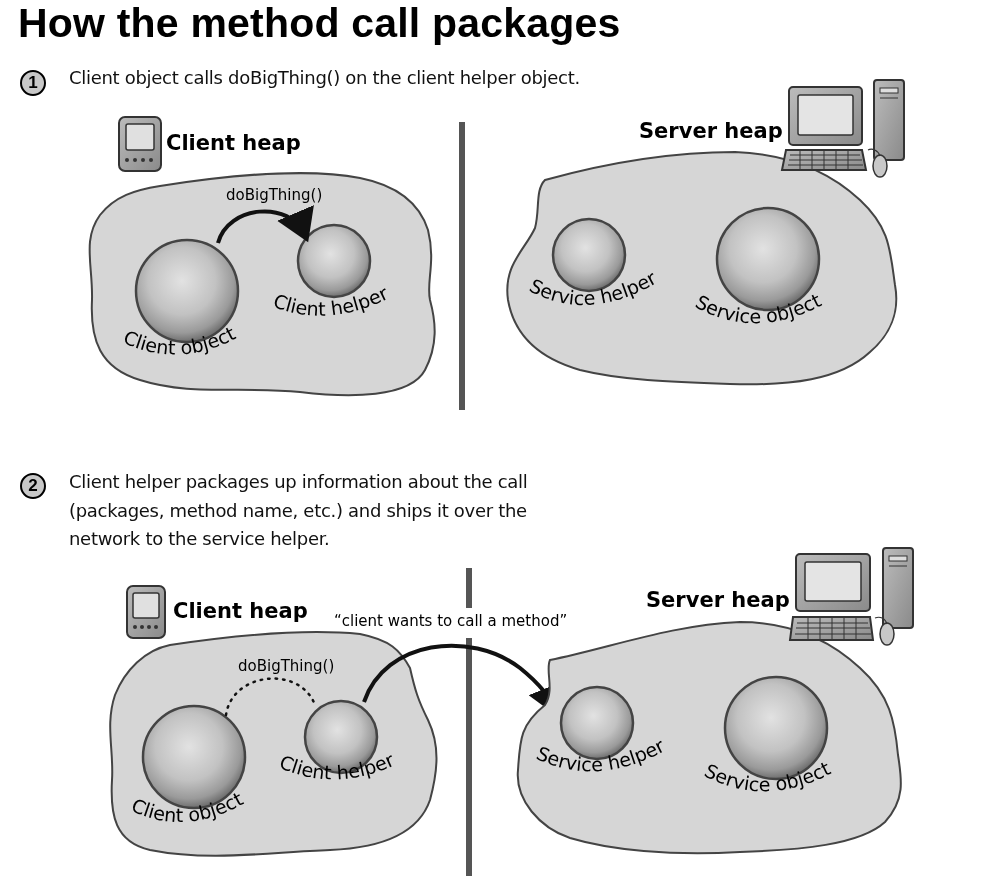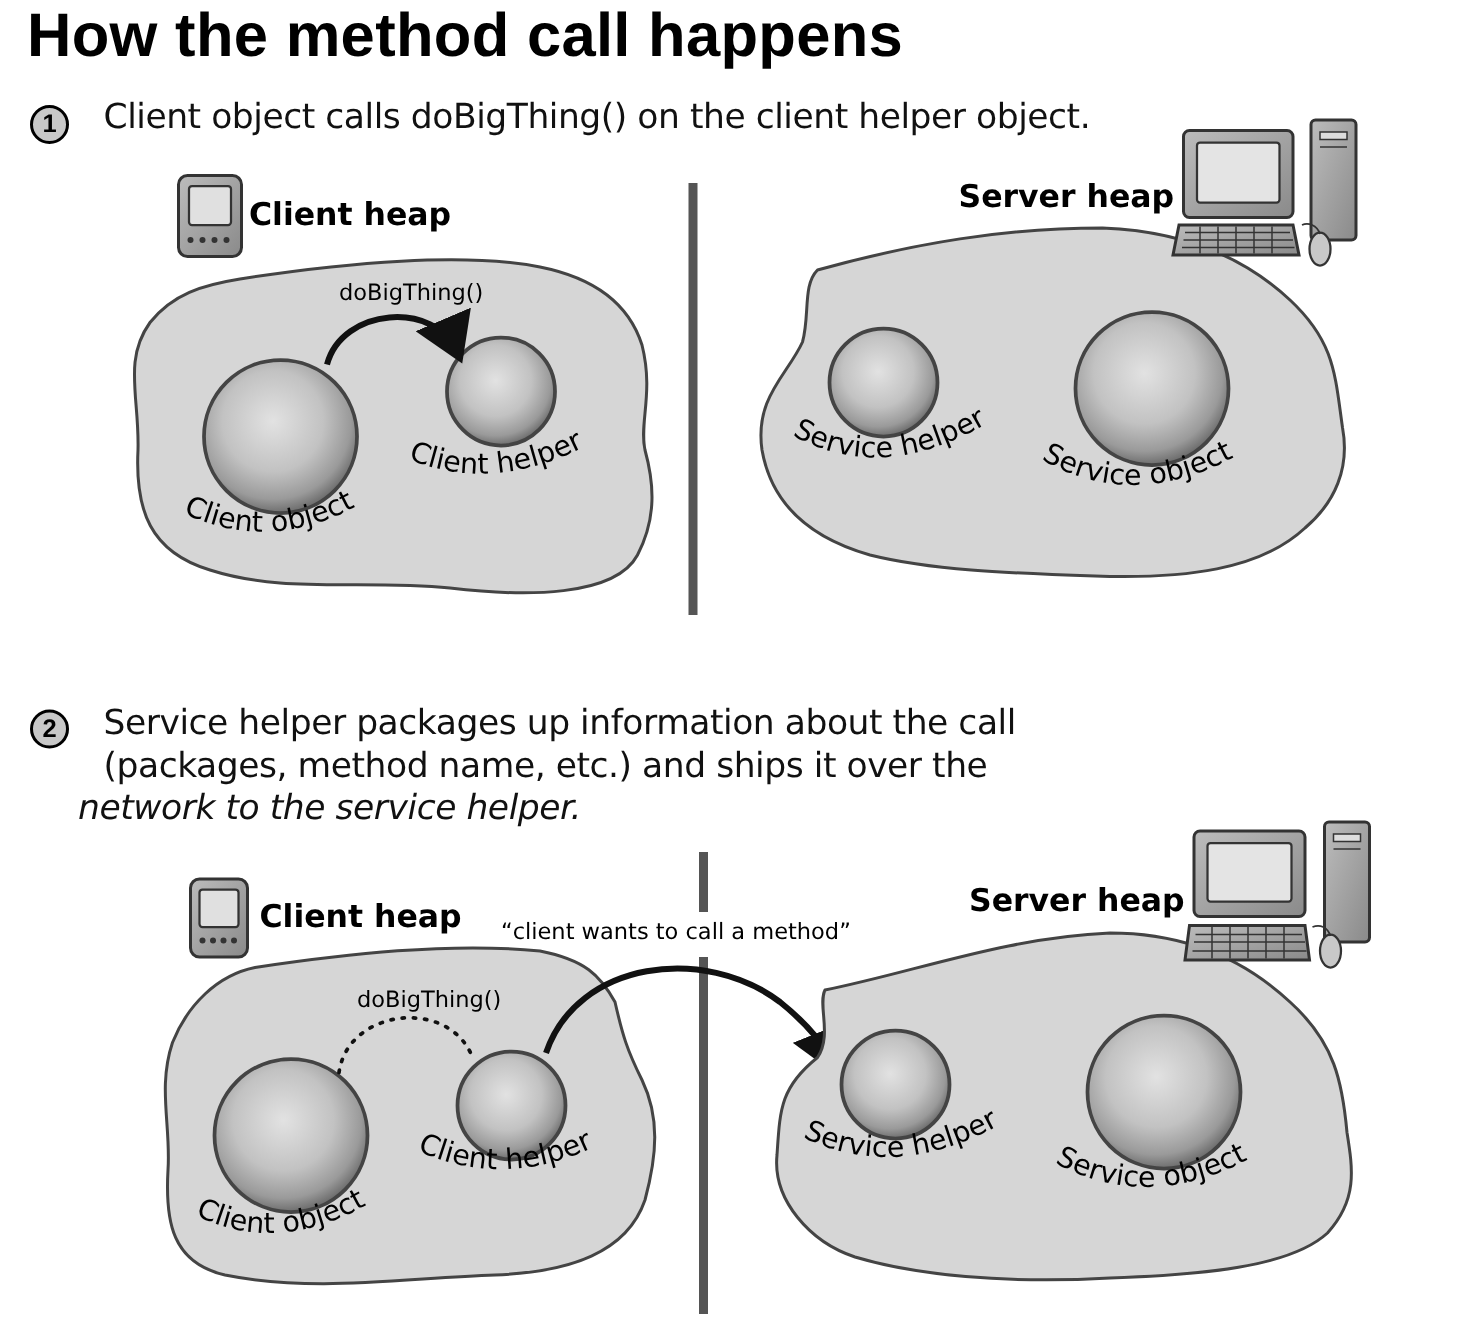--- a/index.html
+++ b/index.html
@@ -4,39 +4,39 @@
 <style>
   html, body { margin:0; padding:0; background:#ffffff; }
   body { width:983px; height:886px; position:relative; overflow:hidden;
          font-family: "DejaVu Sans", sans-serif; color:#111; }
   .title { position:absolute; left:18px; top:0px; font-family:"Liberation Sans", sans-serif;
            font-weight:bold; font-size:41px; letter-spacing:0.2px; color:#000; }
   .step-num { position:absolute; width:26px; height:26px; border-radius:50%;
               background:#c8c8c8; border:2.5px solid #000; box-sizing:border-box;
               font-family:"Liberation Sans", sans-serif; font-weight:bold; font-size:17px;
               text-align:center; line-height:21px; color:#000; }
-  .step-text { position:absolute; font-family:"DejaVu Sans", sans-serif; font-size:23px;
+  .step-text { position:absolute; font-family:"DejaVu Sans", sans-serif; font-size:18px;
                line-height:28px; color:#111; letter-spacing:-0.3px; }
   svg { position:absolute; left:0; top:0; }
   .heap-label { font-family:"DejaVu Sans", sans-serif; font-weight:bold; font-size:21px; fill:#000; }
   .obj-label { font-family:"DejaVu Sans", sans-serif; font-size:19px; fill:#000; }
   .call-label { font-family:"DejaVu Sans", sans-serif; font-size:15px; fill:#000; }
 </style>
 </head>
 <body>
 
-<div class="title">How the method call happens</div>
+<div class="title">How the method call packages</div>
 
 <div class="step-num" style="left:20px; top:70px;">1</div>
 <div class="step-text" style="left:69px; top:64px;">Client object calls doBigThing() on the client helper object.</div>
 
 <div class="step-num" style="left:20px; top:473px;">2</div>
-<div class="step-text" style="left:69px; top:468px;">Service helper packages up information about the call</div>
+<div class="step-text" style="left:69px; top:468px;">Client helper packages up information about the call</div>
 <div class="step-text" style="left:69px; top:497px;">(packages, method name, etc.) and ships it over the</div>
-<div class="step-text" style="left:52px; top:525px;font-style:italic;">network to the service helper.</div>
+<div class="step-text" style="left:69px; top:525px;">network to the service helper.</div>
 
 <svg width="983" height="886" viewBox="0 0 983 886">
   <defs>
     <radialGradient id="sph" cx="45%" cy="40%" r="60%">
       <stop offset="0%" stop-color="#e2e2e2"></stop>
       <stop offset="55%" stop-color="#c2c2c2"></stop>
       <stop offset="85%" stop-color="#9a9a9a"></stop>
       <stop offset="100%" stop-color="#6e6e6e"></stop>
     </radialGradient>
     <linearGradient id="dev" x1="0" y1="0" x2="1" y2="1">

